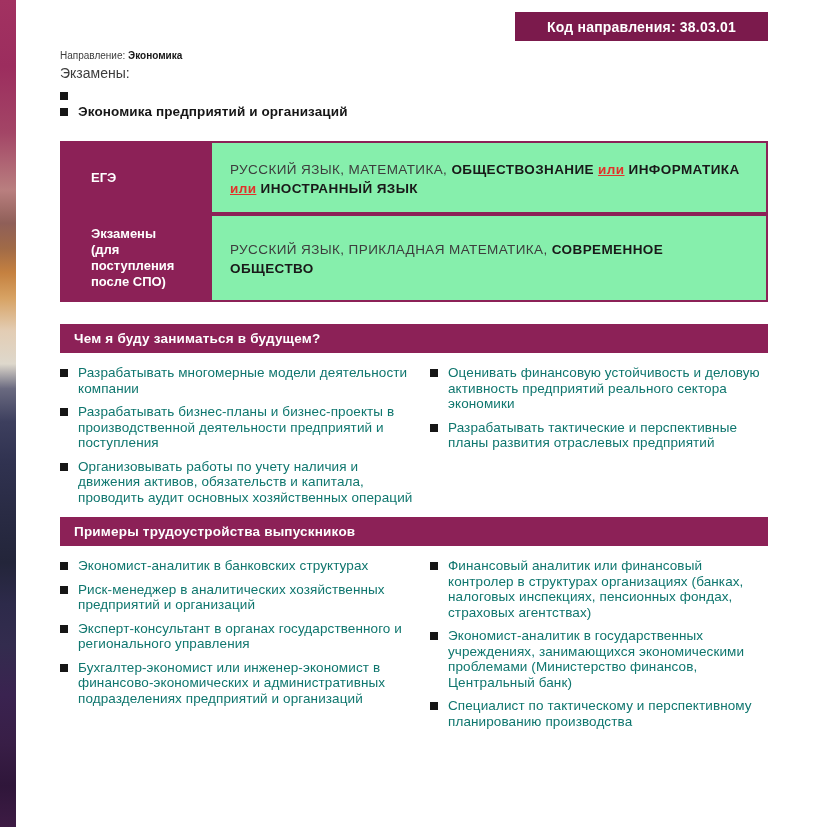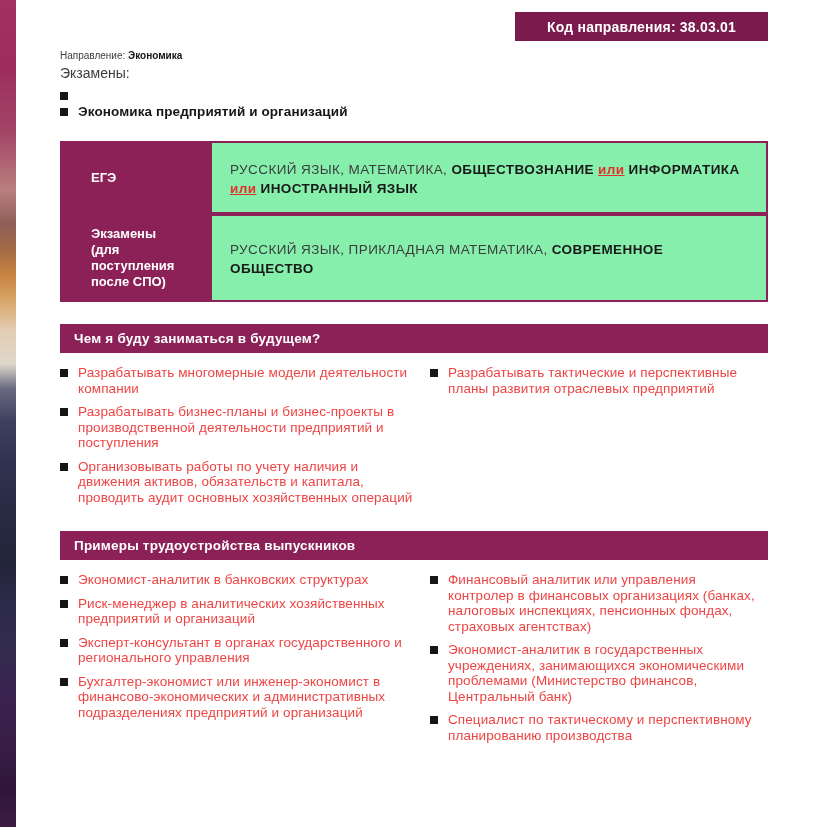--- a/index.html
+++ b/index.html
@@ -64,31 +64,31 @@
   .seg-or { font-weight: bold; color: var(--or-red, #e2312a); text-decoration: underline; }
 
   
   .section-bar {
     height: 29px; background: var(--accent, #8c2157);
     color: #fff; font-weight: bold; font-size: 13.5px;
     display: flex; align-items: center; padding: 4px 14px;
     letter-spacing: 0.2px;
   }
   .section-bar.s1 { margin-top: 22px; }
-  .section-bar.s2 { margin-top: 18px; }
+  .section-bar.s2 { margin-top: 4px; }
 
   
   .cols { display: grid; grid-template-columns: 358px 1fr; column-gap: 12px; margin-top: 12px; }
   .col { padding-right: 4px; }
   .item { display: flex; align-items: flex-start; margin-bottom: 8px; }
   .sq {
     width: 8px; height: 8px; flex: 0 0 8px; background: #161616;
     margin: 4px 10px 0 0; display: inline-block;
   }
-  .item-text { font-size: 13.5px; line-height: 15.5px; letter-spacing: 0.1px; color: #ef4444; }
+  .item-text { font-size: 13.5px; line-height: 15.5px; letter-spacing: 0.1px; color: #0f766e; }
 </style>
 </head>
 <body>
 
 <div class="page">
   <div class="photo-strip"></div>
 
   <div class="content">
 
     <div class="code-badge">
@@ -142,20 +142,24 @@
           <span class="item-text">Разрабатывать бизнес-планы и бизнес-проекты в производственной деятельности предприятий и поступления</span>
         </div>
         <div class="item">
           <span class="sq"></span>
           <span class="item-text">Организовывать работы по учету наличия и движения активов, обязательств и капитала, проводить аудит основных хозяйственных операций</span>
         </div>
       </div>
       <div class="col">
         <div class="item">
           <span class="sq"></span>
+          <span class="item-text">Оценивать финансовую устойчивость и деловую активность предприятий реального сектора экономики</span>
+        </div>
+        <div class="item">
+          <span class="sq"></span>
           <span class="item-text">Разрабатывать тактические и перспективные планы развития отраслевых предприятий</span>
         </div>
       </div>
     </div>
 
     <div class="section-bar s2">
       <span>Примеры трудоустройства выпускников</span>
     </div>
 
     <div class="cols">
@@ -173,21 +177,21 @@
           <span class="item-text">Эксперт-консультант в органах государственного и регионального управления</span>
         </div>
         <div class="item">
           <span class="sq"></span>
           <span class="item-text">Бухгалтер-экономист или  инженер-экономист в финансово-экономических и административных подразделениях предприятий и организаций</span>
         </div>
       </div>
       <div class="col">
         <div class="item">
           <span class="sq"></span>
-          <span class="item-text">Финансовый аналитик или управления контролер в финансовых организациях (банках, налоговых инспекциях, пенсионных фондах, страховых агентствах)</span>
+          <span class="item-text">Финансовый аналитик или финансовый контролер в структурах организациях (банках, налоговых инспекциях, пенсионных фондах, страховых агентствах)</span>
         </div>
         <div class="item">
           <span class="sq"></span>
           <span class="item-text">Экономист-аналитик в государственных учреждениях, занимающихся экономическими проблемами (Министерство финансов, Центральный банк)</span>
         </div>
         <div class="item">
           <span class="sq"></span>
           <span class="item-text">Специалист по тактическому и перспективному планированию производства</span>
         </div>
       </div>

